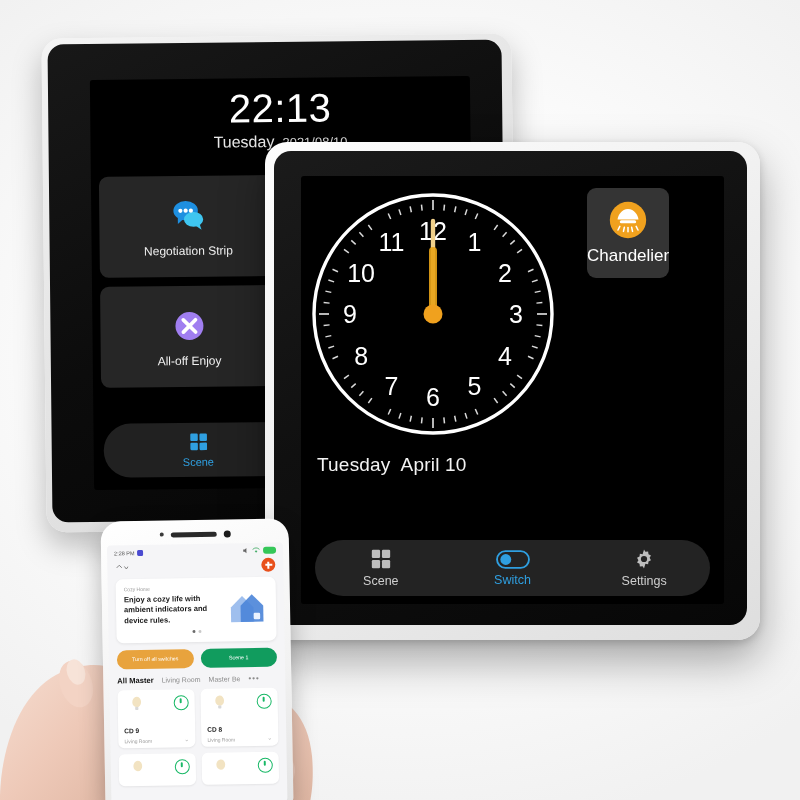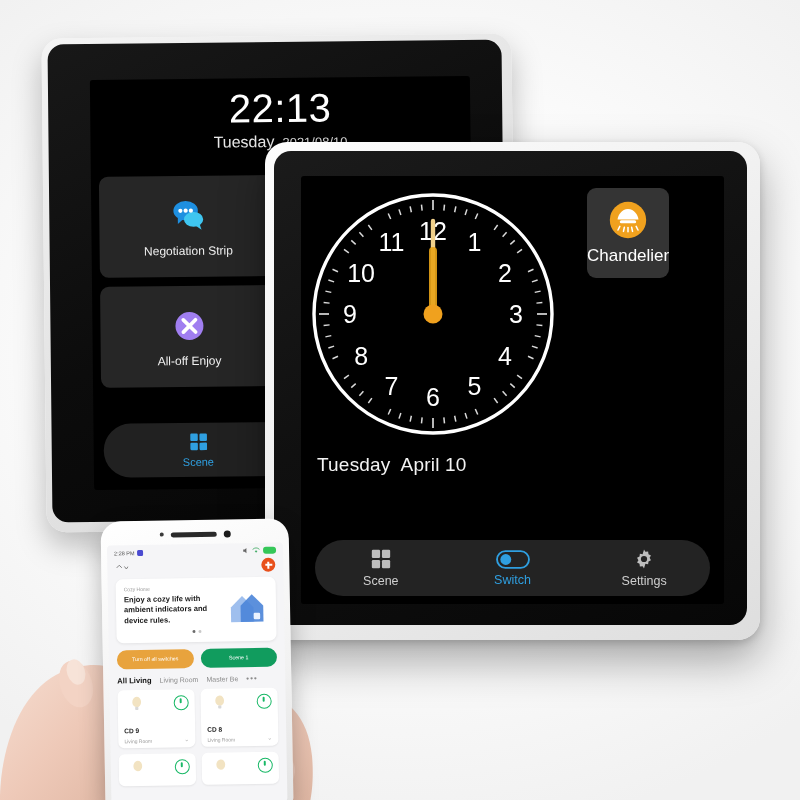--- a/index.html
+++ b/index.html
@@ -476,21 +476,21 @@
           <i></i>
         </div>
       </div>
 
       <div class="pbtns">
         <div class="pbtn orange">Turn off all switches</div>
         <div class="pbtn green">Scene 1</div>
       </div>
 
       <div class="ptabs">
-        <span class="ptab active">All Living</span>
+        <span class="ptab active">All Master</span>
         <span class="ptab">Living Room</span>
         <span class="ptab">Master Be</span>
         <span class="pdots">•••</span>
       </div>
 
       <div class="pgrid">
         <div class="ptile">
           <svg class="bulb" viewBox="0 0 14 20">
             <ellipse cx="7" cy="7.5" rx="5.5" ry="6.5" fill="#f2e3c2"></ellipse>
             <rect x="5" y="13.5" width="4" height="4" rx="1" fill="#d9d9d9"></rect>

